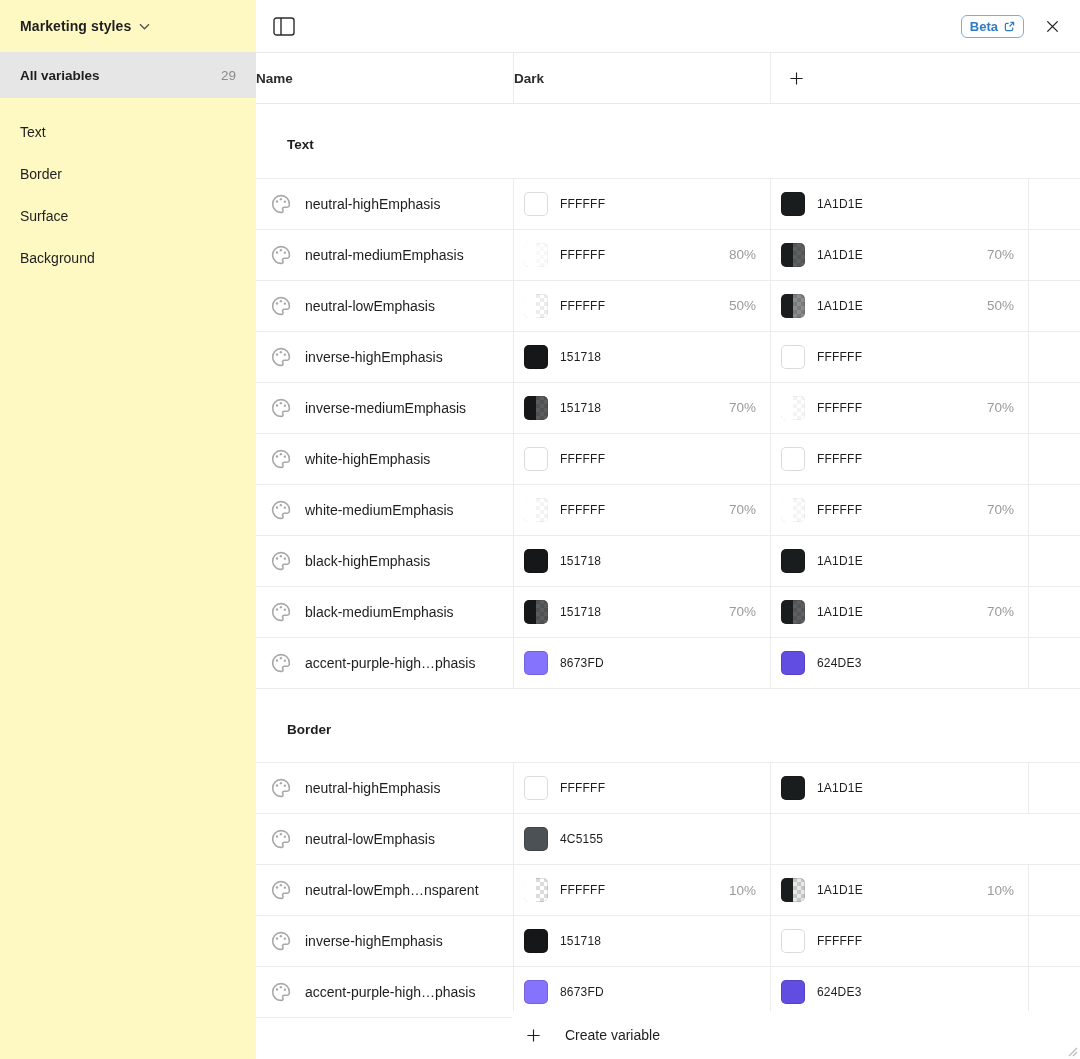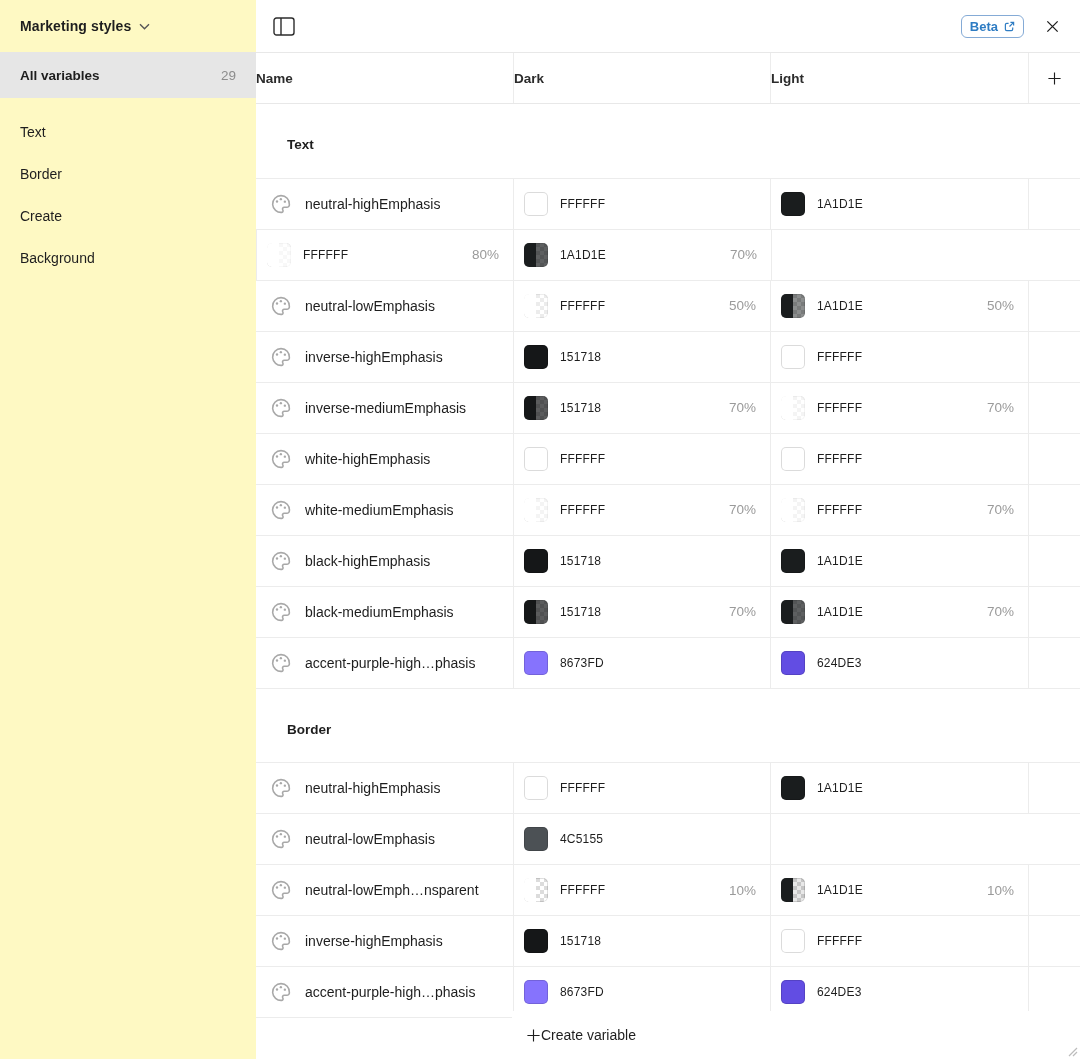--- a/index.html
+++ b/index.html
@@ -48,21 +48,21 @@
     box-shadow: inset 0 0 0 1px rgba(0,0,0,.14); }
   .checker { background-color:#fff;
     background-image:
       linear-gradient(45deg,#d9d9d9 25%,transparent 25%,transparent 75%,#d9d9d9 75%),
       linear-gradient(45deg,#d9d9d9 25%,transparent 25%,transparent 75%,#d9d9d9 75%);
     background-size:8px 8px; background-position:0 0,4px 4px; }
   .half-left  { position:absolute; left:0; top:0; bottom:0; width:50%; }
   .half-right { position:absolute; right:0; top:0; bottom:0; width:50%; }
   
   .footer { position:absolute; left:256px; right:0; top:1011px; bottom:0; background:#fff;
-    display:flex; align-items:center; padding-left:14px; gap:0; z-index:5; font-size:14px; }
+    display:flex; align-items:center; padding-left:14px; gap:24px; z-index:5; font-size:14px; }
   .resize-grip { position:absolute; right:2px; bottom:2px; z-index:6; }
   svg { display:block; }
 </style>
 </head>
 <body>
 
 <div class="app">
 
   <div class="sidebar">
     <div class="sidebar-title">
@@ -78,21 +78,21 @@
       <span class="cnt">29</span>
     </div>
     <div class="side-list">
         <div class="side-item">
           <span>Text</span>
         </div>
         <div class="side-item">
           <span>Border</span>
         </div>
         <div class="side-item">
-          <span>Create</span>
+          <span>Surface</span>
         </div>
         <div class="side-item">
           <span>Background</span>
         </div>
       </div>
   </div>
 
   <div class="main">
     <div class="topbar">
       <span class="icon-btn">
@@ -115,21 +115,20 @@
       <span class="icon-btn">
         <svg width="15" height="15" viewBox="0 0 16 16" fill="none" stroke="#1e1e1e" stroke-width="1.4">
             <path d="M2.5 2.5 13.5 13.5M13.5 2.5 2.5 13.5"></path>
           </svg>
       </span>
     </div>
 
     <div class="thead">
       <div class="hcell cw-name">Name</div>
       <div class="hcell cw-val">Dark</div>
-      <div class="hcell cw-val2">Light</div>
       <div class="hcell cw-plus plus-hcell">
         <svg width="15" height="15" viewBox="0 0 16 16" fill="none" stroke="#1e1e1e" stroke-width="1.2">
             <path d="M8 1.5v13M1.5 8h13"></path>
           </svg>
       </div>
     </div>
 
     <div id="table-body">
         <div class="group-heading">
           <span>Text</span>
@@ -151,20 +150,31 @@
               <span class="swatch" style="background: rgb(255, 255, 255);"></span>
               <span class="hex">FFFFFF</span>
             </div>
             <div class="cell val-cell2">
               <span class="swatch" style="background: rgb(26, 29, 30);"></span>
               <span class="hex">1A1D1E</span>
             </div>
             <div class="cell plus-cell"></div>
           </div>
           <div class="vrow">
+            <div class="cell name-cell">
+              <span>
+                <svg width="22" height="22" viewBox="0 0 16 16" fill="none">
+                  <path d="M8 1.9a6.1 6.1 0 1 0 .62 12.17c.83-.09 1.1-1.03.66-1.74-.52-.84.08-1.93 1.07-1.93h1.9a1.85 1.85 0 0 0 1.85-1.9A6.1 6.1 0 0 0 8 1.9Z" stroke="#a8a8a8" stroke-width="1.15"></path>
+                  <circle cx="5.1" cy="6.2" r=".85" fill="#a8a8a8"></circle>
+                  <circle cx="7.9" cy="4.5" r=".85" fill="#a8a8a8"></circle>
+                  <circle cx="10.8" cy="6.3" r=".85" fill="#a8a8a8"></circle>
+                </svg>
+              </span>
+              <span class="vname">neutral-mediumEmphasis</span>
+            </div>
             <div class="cell val-cell">
               <span class="swatch checker">
                 <span class="half-left" style="background: rgb(255, 255, 255);"></span>
                 <span class="half-right" style="background: rgb(255, 255, 255); opacity: 0.8;"></span>
               </span>
               <span class="hex">FFFFFF</span>
               <span class="pct">80%</span>
             </div>
             <div class="cell val-cell2">
               <span class="swatch checker">

